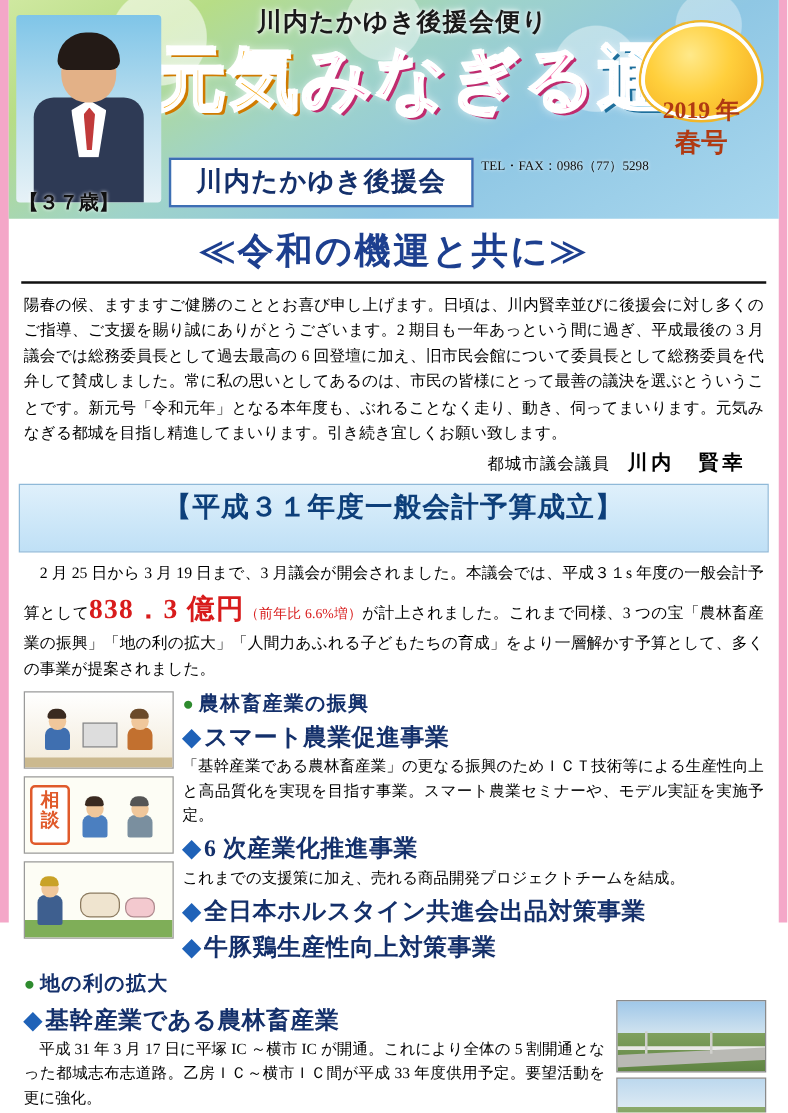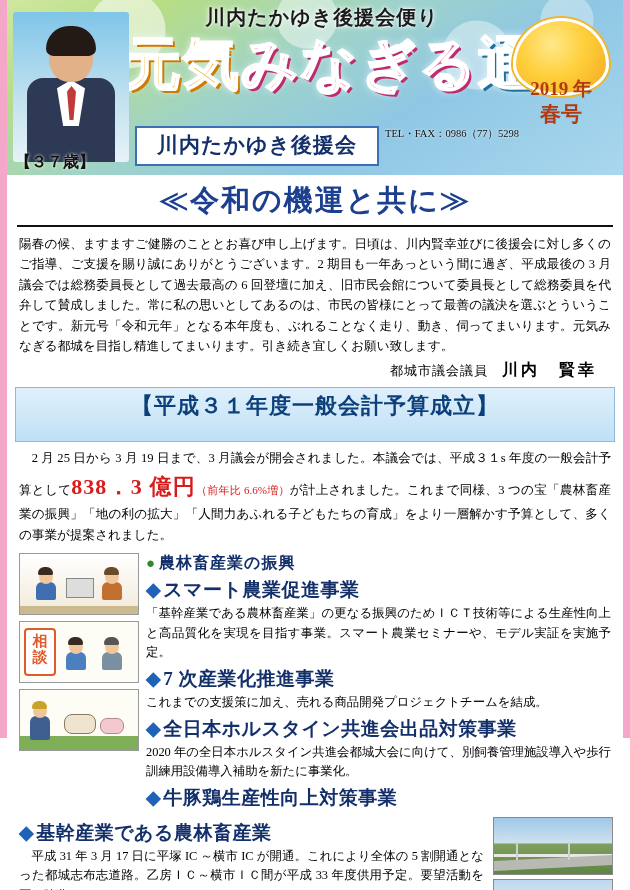--- a/index.html
+++ b/index.html
@@ -322,36 +322,38 @@
       <div class="sec-head">
         <span class="dot">●</span><span>農林畜産業の振興</span>
       </div>
 
       <div class="sub-head">
         <span class="dia">◆</span><span>スマート農業促進事業</span>
       </div>
       <div class="para">「基幹産業である農林畜産業」の更なる振興のためＩＣＴ技術等による生産性向上と高品質化を実現を目指す事業。スマート農業セミナーや、モデル実証を実施予定。</div>
 
       <div class="sub-head">
-        <span class="dia">◆</span><span>7 次産業化推進事業</span>
+        <span class="dia">◆</span><span>6 次産業化推進事業</span>
       </div>
       <div class="para">これまでの支援策に加え、売れる商品開発プロジェクトチームを結成。</div>
 
       <div class="sub-head">
         <span class="dia">◆</span><span>全日本ホルスタイン共進会出品対策事業</span>
       </div>
-      <div class="para">2020 年の全日本ホルスタイン共進会都城大会に向けて、別飼養管理施設導入や歩行訓練用設備導入補助を新たに事業化。</div>
 
       <div class="sub-head">
         <span class="dia">◆</span><span>牛豚鶏生産性向上対策事業</span>
       </div>
     </div>
   </div>
 
   <div class="block-lower">
+    <div class="sec-head" style="margin-bottom:2px;">
+      <span class="dot">●</span><span>地の利の拡大</span>
+    </div>
 
     <div class="lower-flex">
       <div class="lower-text">
         <div class="sub-head">
           <span class="dia">◆</span><span>基幹産業である農林畜産業</span>
         </div>
         <div class="para">　平成 31 年 3 月 17 日に平塚 IC ～横市 IC が開通。これにより全体の 5 割開通となった都城志布志道路。乙房ＩＣ～横市ＩＣ間が平成 33 年度供用予定。要望活動を更に強化。</div>
 
       </div>
 

